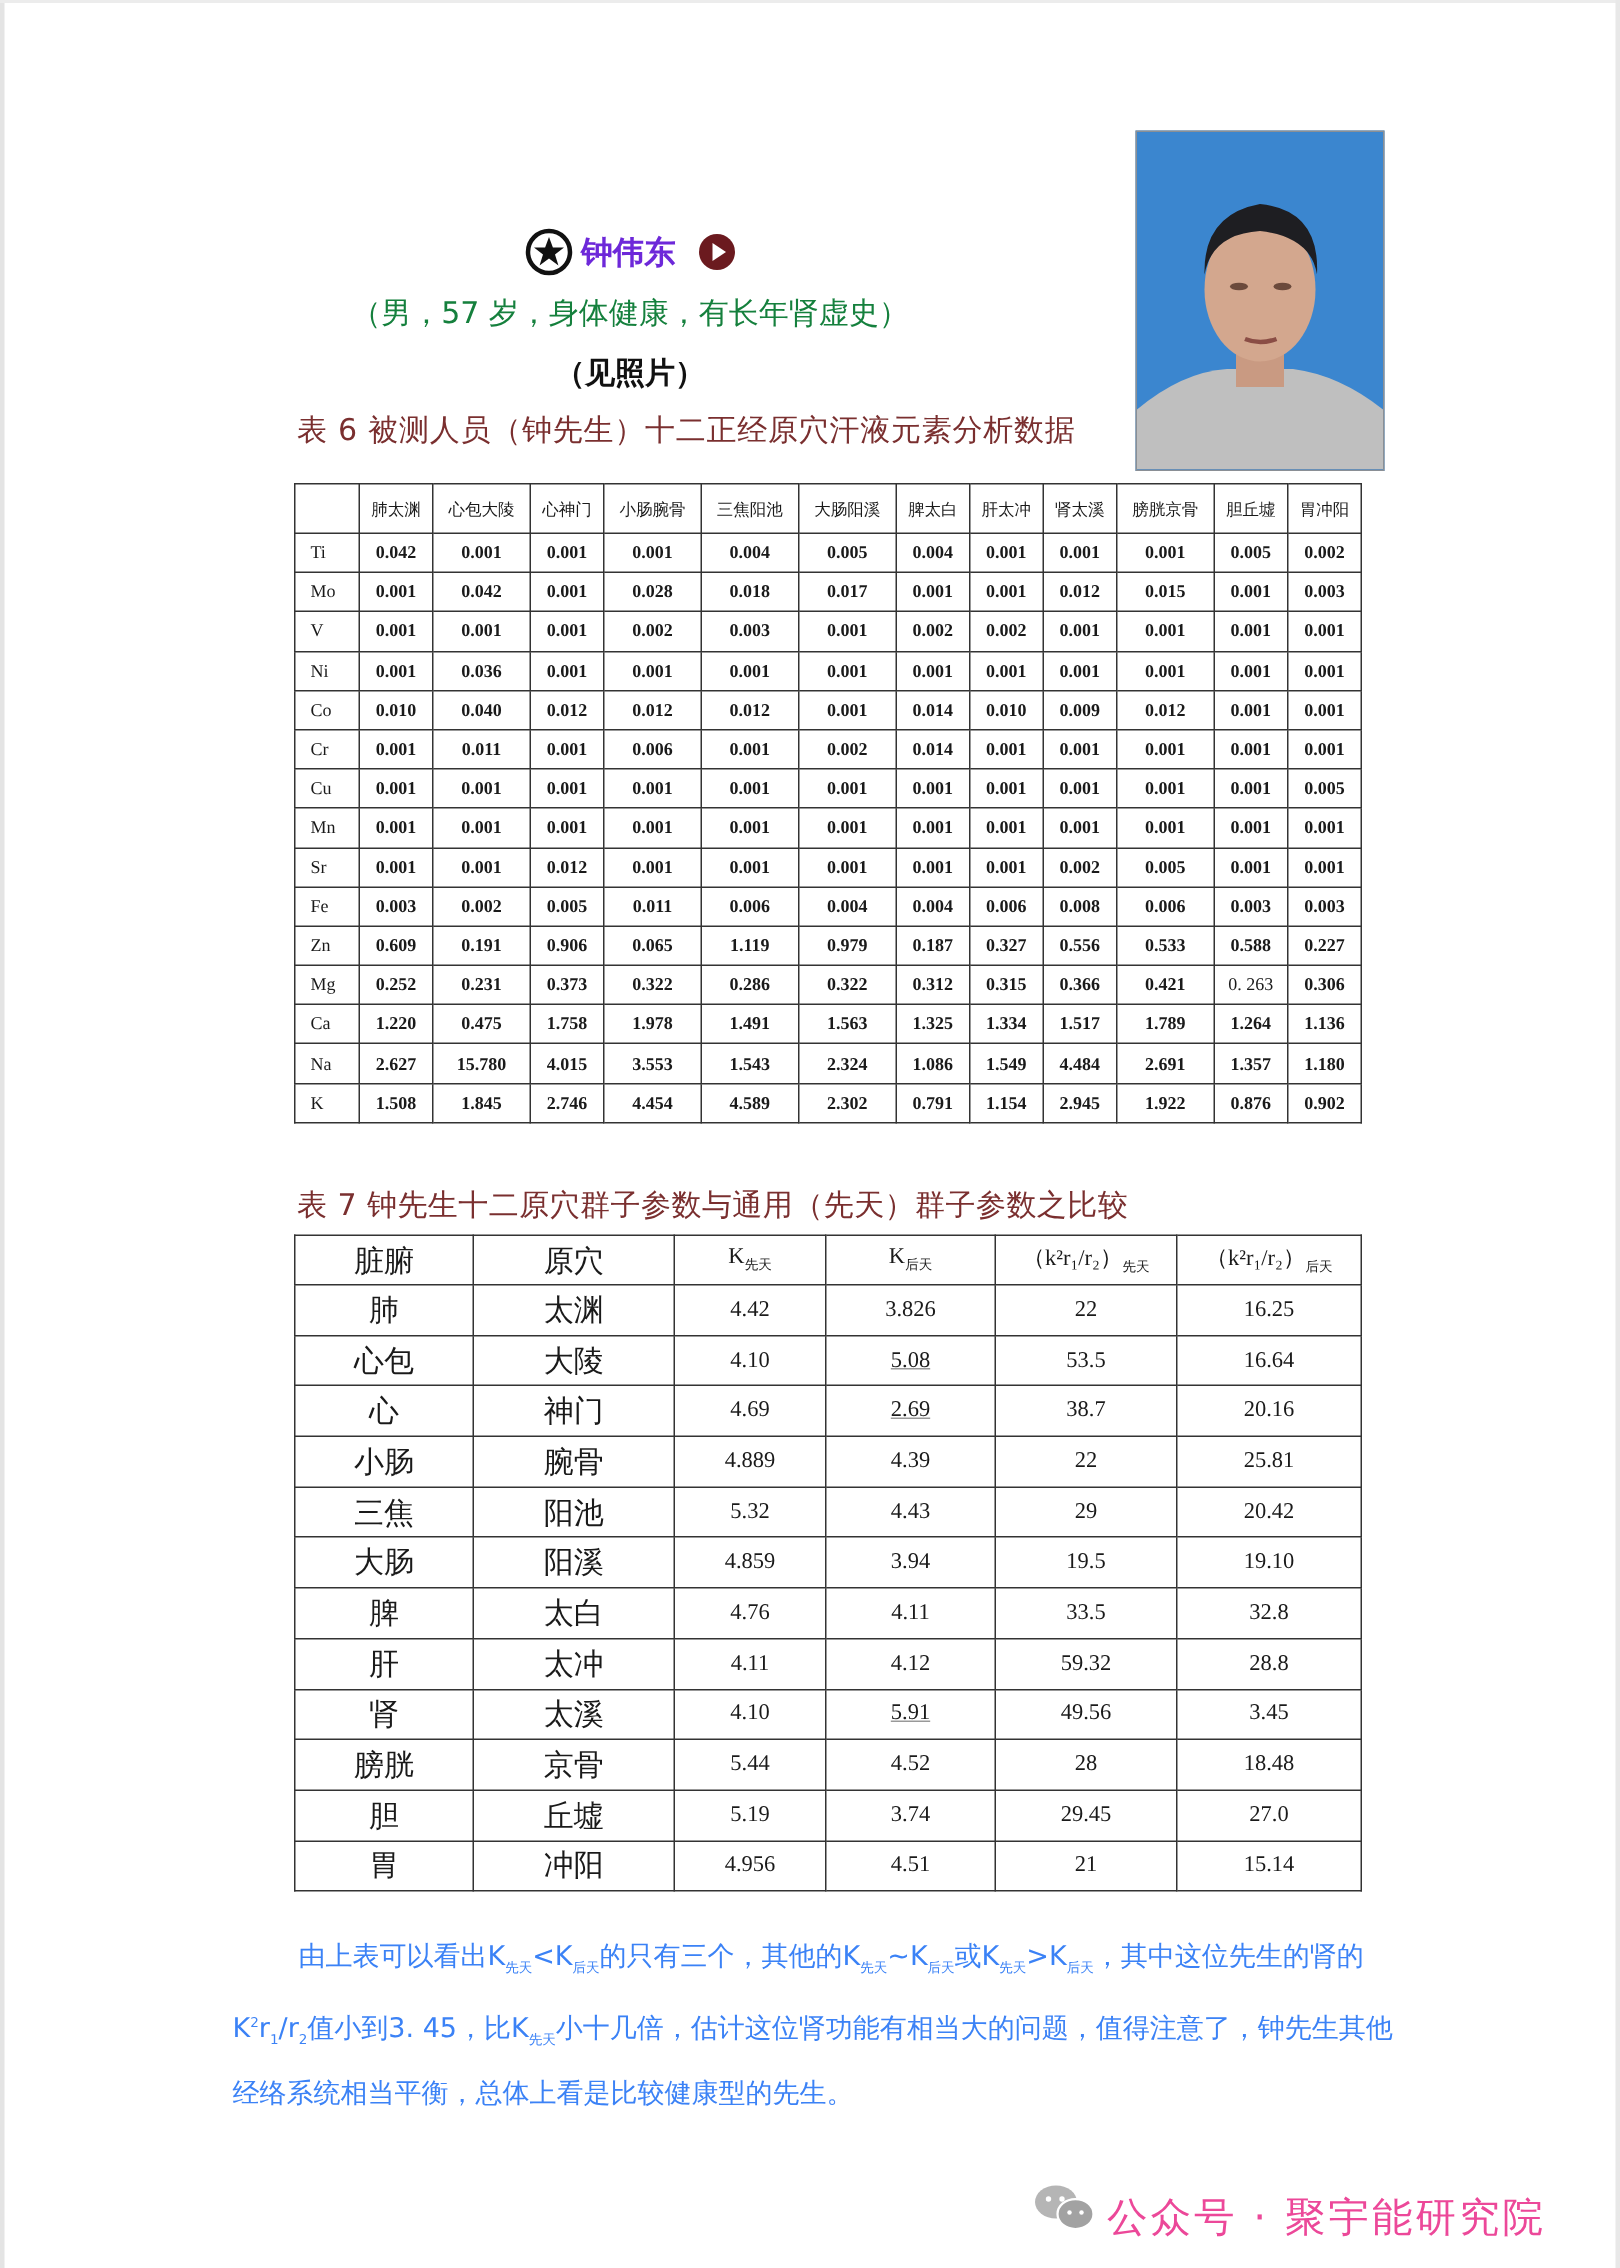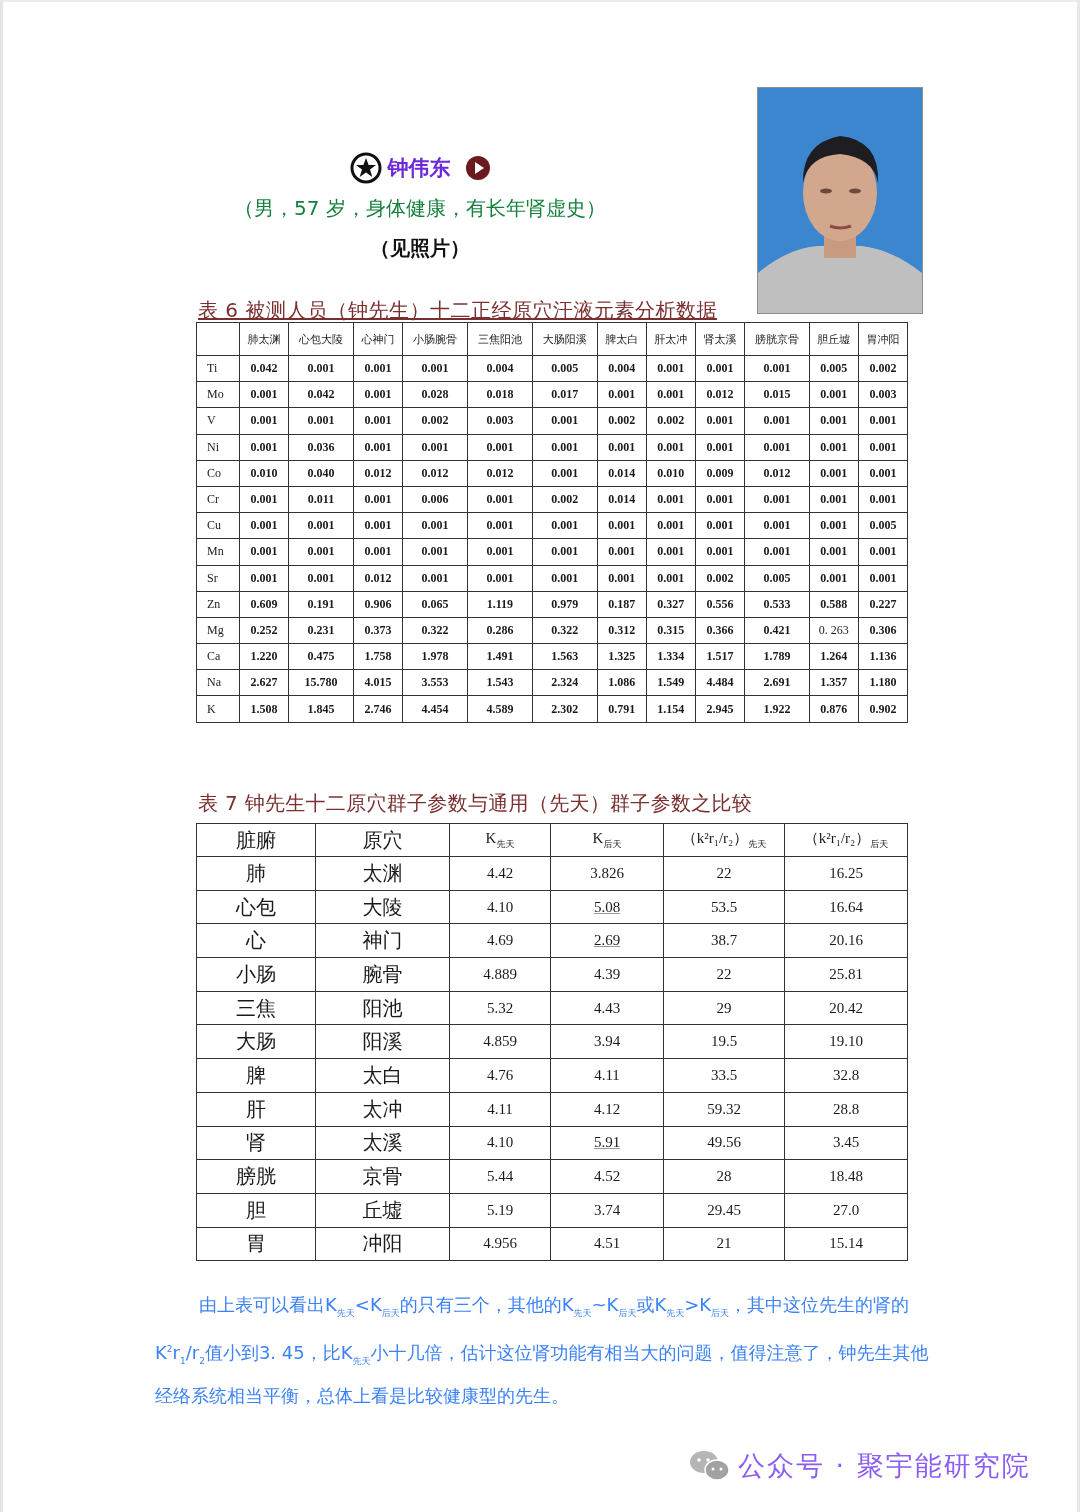--- a/index.html
+++ b/index.html
@@ -20,21 +20,21 @@
   .photo-note { font-family: "DejaVu Sans", sans-serif; font-weight: bold; font-size: 20px; height: 40px; line-height: 40px; color: #111; }
 
   .photo {
     position: absolute; left: 757px; top: 87px; width: 164px; height: 225px;
     background: #3b86cf; border: 1px solid #8a8f95; overflow: hidden;
   }
 
   .table-caption {
     position: absolute; font-family: "DejaVu Sans", sans-serif; font-size: 20px; color: #7a2f2f; white-space: nowrap;
   }
-  .cap6 { left: 198px; top: 297px; letter-spacing: 0.5px; text-decoration: underline; }
+  .cap6 { left: 198px; top: 273px; letter-spacing: 0.5px; }
   .cap7 { left: 198px; top: 790px; letter-spacing: 0.3px; }
 
   table { border-collapse: collapse; position: absolute; }
   .t6 { left: 196px; top: 322px; width: 712px; }
   .t6 td, .t6 th {
     border: 1.5px solid #333; text-align: center; height: 25.2px; padding: 0;
     font-size: 12px; font-weight: bold; font-family: "Liberation Serif", serif;
   }
   .t6 th { font-family: "DejaVu Sans", sans-serif; font-weight: normal; font-size: 11px; height: 32px; }
   .t6 td.el { font-weight: normal; text-align: left; padding-left: 10px; font-size: 12px; }
@@ -53,21 +53,21 @@
   .paragraph {
     position: absolute; left: 155px; top: 1287px; width: 775px;
     font-family: "DejaVu Sans", sans-serif; font-size: 18px; line-height: 36px; color: #3b82f6;
     text-indent: 44px;
   }
   .paragraph sub { font-size: 9px; }
   .paragraph sup { font-size: 9px; }
 
   .watermark { position: absolute; left: 688px; top: 1448px; display: flex; align-items: center; gap: 6px; }
   .wechat-icon { width: 44px; height: 36px; display: inline-block; }
-  .wm-text { font-family: "DejaVu Sans", sans-serif; font-size: 27px; color: #8b5cf6; letter-spacing: 2px; }
+  .wm-text { font-family: "DejaVu Sans", sans-serif; font-size: 27px; color: #ec4899; letter-spacing: 2px; margin-top: 12px; }
 </style>
 </head>
 <body>
 
 <div class="page-edge-left"></div>
 <div class="page-edge-top"></div>
 <div class="page-edge-right"></div>
 
 <div class="header-block">
   <div class="name-line">
@@ -252,20 +252,35 @@
         <td>0.001</td>
         <td>0.001</td>
         <td>0.001</td>
         <td>0.001</td>
         <td>0.002</td>
         <td>0.005</td>
         <td>0.001</td>
         <td>0.001</td>
       </tr>
       <tr>
+        <td class="el">Fe</td>
+        <td>0.003</td>
+        <td>0.002</td>
+        <td>0.005</td>
+        <td>0.011</td>
+        <td>0.006</td>
+        <td>0.004</td>
+        <td>0.004</td>
+        <td>0.006</td>
+        <td>0.008</td>
+        <td>0.006</td>
+        <td>0.003</td>
+        <td>0.003</td>
+      </tr>
+      <tr>
         <td class="el">Zn</td>
         <td>0.609</td>
         <td>0.191</td>
         <td>0.906</td>
         <td>0.065</td>
         <td>1.119</td>
         <td>0.979</td>
         <td>0.187</td>
         <td>0.327</td>
         <td>0.556</td>

